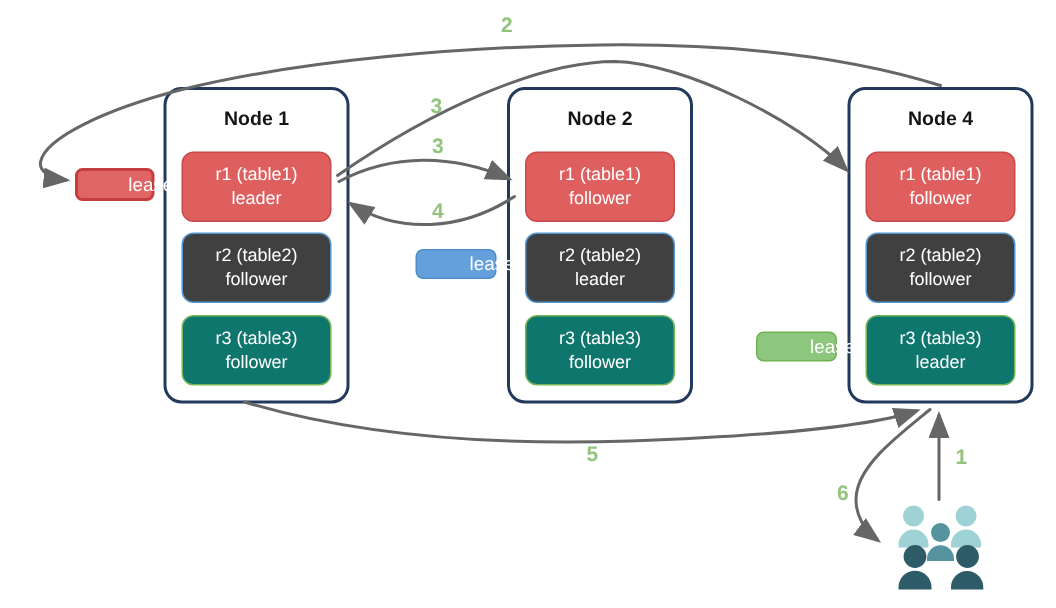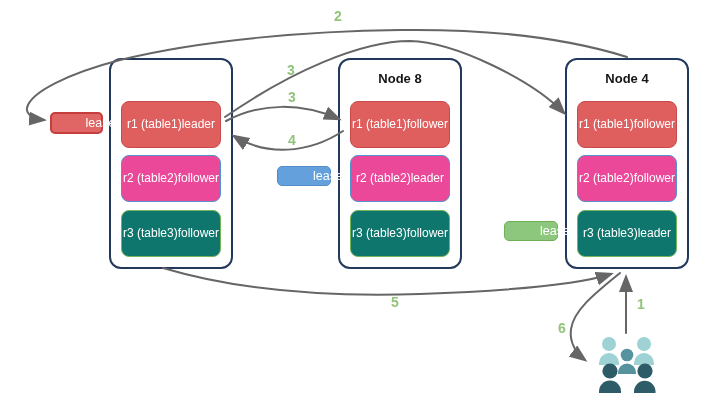--- a/index.html
+++ b/index.html
@@ -11,25 +11,25 @@
   .arrows { position:absolute; left:0; top:0; width:704px; height:405px; pointer-events:none; z-index:5; }
   .arrow { fill:none; stroke:#666666; stroke-width:2; stroke-linecap:round; }
 
   .node {
     position:absolute; top:58px; width:124px; height:211px;
     background:#ffffff; border:2px solid #23395c; border-radius:12px; z-index:2;
   }
   .node-title { text-align:center; margin-top:11px; font-weight:bold; font-size:13px; color:#151515; }
   .replica {
     position:absolute; left:10px; width:100px; height:47px; border-radius:8px;
-    display:flex; flex-direction:row; align-items:center; justify-content:center;
+    display:flex; flex-direction:column; align-items:center; justify-content:center;
     color:#ffffff; font-size:12px; line-height:1.3; text-align:center;
   }
   .replica.red   { top:41px;  background:#df5f5f; border:1.5px solid #c84a4a; }
-  .replica.blue  { top:95px;  background:#ec4899; border:1.5px solid #5494ce; }
+  .replica.blue  { top:95px;  background:#404040; border:1.5px solid #5494ce; }
   .replica.green { top:150px; background:#0f766e; border:1.5px solid #74b55a; }
 
   .lease {
     position:absolute; color:#ffffff; font-size:12.5px; z-index:6;
     display:flex; align-items:center; justify-content:center; border-radius:5px;padding-left:48px;
   }
   .lease.red   { left:50px;  top:112px; width:53px; height:22px; background:#e06666; border:2px solid #c63d3d; }
   .lease.blue  { left:277px; top:166px; width:54px; height:20px; background:#64a1dc; border:1.5px solid #4f8cc9; }
   .lease.green { left:504px; top:221px; width:54px; height:20px; background:#8dc77d; border:1.5px solid #6fb254; }
 
@@ -43,36 +43,37 @@
   .step.s6  { left:558px; top:320px; }
 
   .users { position:absolute; left:594px; top:332px; width:70px; height:62px; z-index:3; }
 </style>
 </head>
 <body>
 
 <div class="canvas">
 
   <div class="node" style="left:109px">
+    <div class="node-title">Node 1</div>
     <div class="replica red">
       <span>r1 (table1)</span>
       <span>leader</span>
     </div>
     <div class="replica blue">
       <span>r2 (table2)</span>
       <span>follower</span>
     </div>
     <div class="replica green">
       <span>r3 (table3)</span>
       <span>follower</span>
     </div>
   </div>
 
   <div class="node" style="left:338px">
-    <div class="node-title">Node 8</div>
+    <div class="node-title">Node 2</div>
     <div class="replica red">
       <span>r1 (table1)</span>
       <span>follower</span>
     </div>
     <div class="replica blue">
       <span>r2 (table2)</span>
       <span>leader</span>
     </div>
     <div class="replica green">
       <span>r3 (table3)</span>

